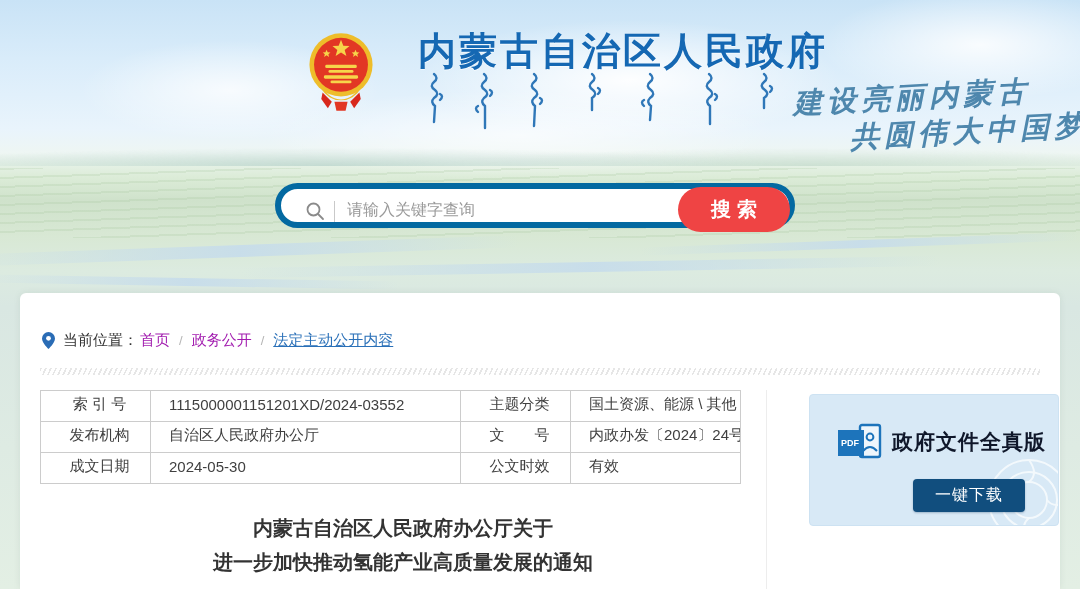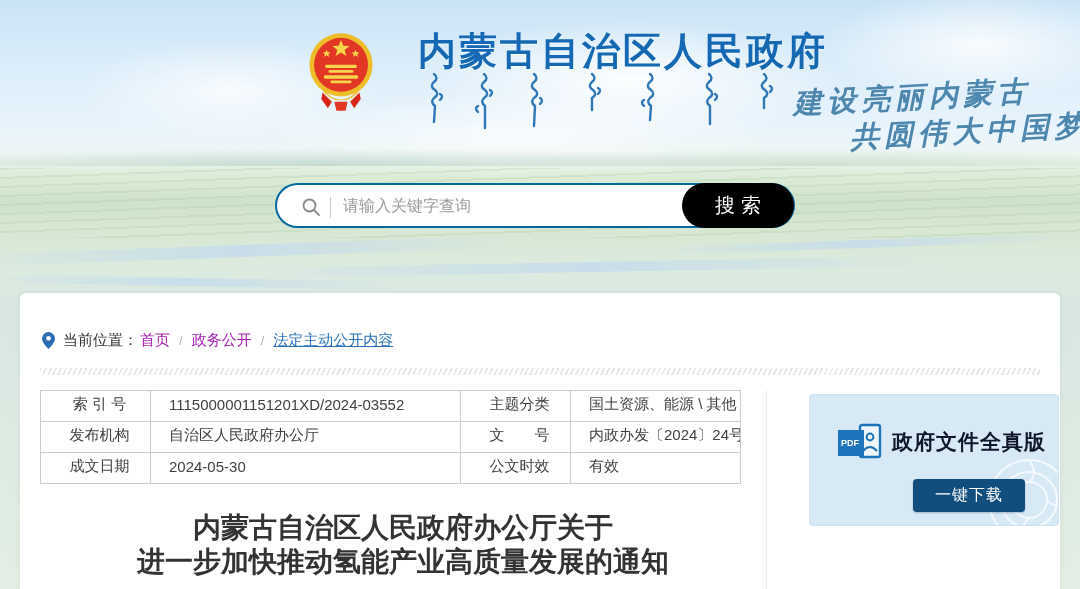--- a/index.html
+++ b/index.html
@@ -33,29 +33,29 @@
     color:#1568b3; letter-spacing:3px; white-space:nowrap;
     text-shadow:0 1px 0 rgba(255,255,255,.6); }
   .mongolian { position:absolute; left:424px; top:72px; width:352px; height:58px; }
   .slogan { position:absolute; color:#4e87ad; font-family:"DejaVu Serif","Liberation Serif",serif;
     font-style:italic; font-weight:bold; white-space:nowrap; letter-spacing:5px; }
   .slogan-1 { left:793px; top:78px; font-size:29px; transform:rotate(-3deg); }
   .slogan-2 { left:850px; top:112px; font-size:29px; transform:rotate(-3deg); }
 
   
   .search-wrap { position:absolute; left:275px; top:183px; width:520px; height:45px;
-    background:#fff; border:2px solid #0369a1; border-radius:23px; }
+    background:#fff; border:6px solid #0369a1; border-radius:23px; }
   .search-icon { position:absolute; left:24px; top:12px; width:20px; height:20px; }
   .search-divider { position:absolute; left:53px; top:12px; width:1px; height:21px; background:#c9c9c9; }
   .search-input { position:absolute; left:66px; top:2px; width:380px; height:37px; border:0; outline:0;
     font-size:16px; color:#333; background:transparent; font-family:inherit; }
   .search-input::placeholder { color:#9a9a9a; }
   .search-btn { position:absolute; right:-1px; top:-2px; width:112px; height:45px; border:0;
-    background:#000000; border-radius:23px; color:#fff; font-size:20px; letter-spacing:6px;
-    padding-left:6px; cursor:pointer; font-family:inherit; }
+    background:#ef4444; border-radius:23px; color:#fff; font-size:20px; letter-spacing:6px;
+    padding-left:6px; cursor:pointer; font-family:inherit;font-weight:bold; }
 
   
   .card { position:absolute; left:20px; top:293px; width:1040px; height:296px; background:#fff;
     border-radius:6px 6px 0 0; box-shadow:0 0 6px rgba(120,140,130,.15); }
   .col-divider { position:absolute; left:746px; top:97px; width:1px; height:199px; background:#ededed; }
 
   .breadcrumb { position:absolute; left:22px; top:38px; display:flex; align-items:center;
     font-size:15px; color:#333; }
   .pin-icon { width:13px; height:17px; margin-right:8px; }
   .crumb { color:#a21caf; text-decoration:none; margin:0 2px; }
@@ -78,21 +78,21 @@
   .dl-swirl { position:absolute; right:-26px; bottom:-30px; width:110px; height:110px; opacity:.7; }
   .dl-head { position:absolute; left:28px; top:28px; display:flex; align-items:center; }
   .pdf-icon { width:46px; height:38px; margin-right:8px; }
   .dl-title { font-size:21px; font-weight:bold; color:#0f172a; letter-spacing:1px; white-space:nowrap; }
   .dl-btn { position:absolute; left:103px; top:84px; width:112px; height:33px; border:0;
     background:#114e7e; color:#fff; font-size:16px; border-radius:4px; letter-spacing:1px;
     cursor:pointer; font-family:inherit; box-shadow:0 1px 2px rgba(20,60,100,.3); }
 
   
   .doc-title { position:absolute; left:20px; top:218px; width:726px; text-align:center;
-    font-size:28px; font-weight:bold; color:#333; line-height:34px; }
+    font-size:20px; font-weight:bold; color:#333; line-height:34px; }
 </style>
 </head>
 <body>
 
 <div class="stage">
 
   <div class="bg"></div>
   <div class="cloud" style="left:420px;top:20px;width:420px;height:120px;"></div>
   <div class="cloud" style="left:80px;top:40px;width:300px;height:100px;opacity:.8;"></div>
   <div class="cloud" style="left:820px;top:-10px;width:320px;height:110px;opacity:.9;"></div>

